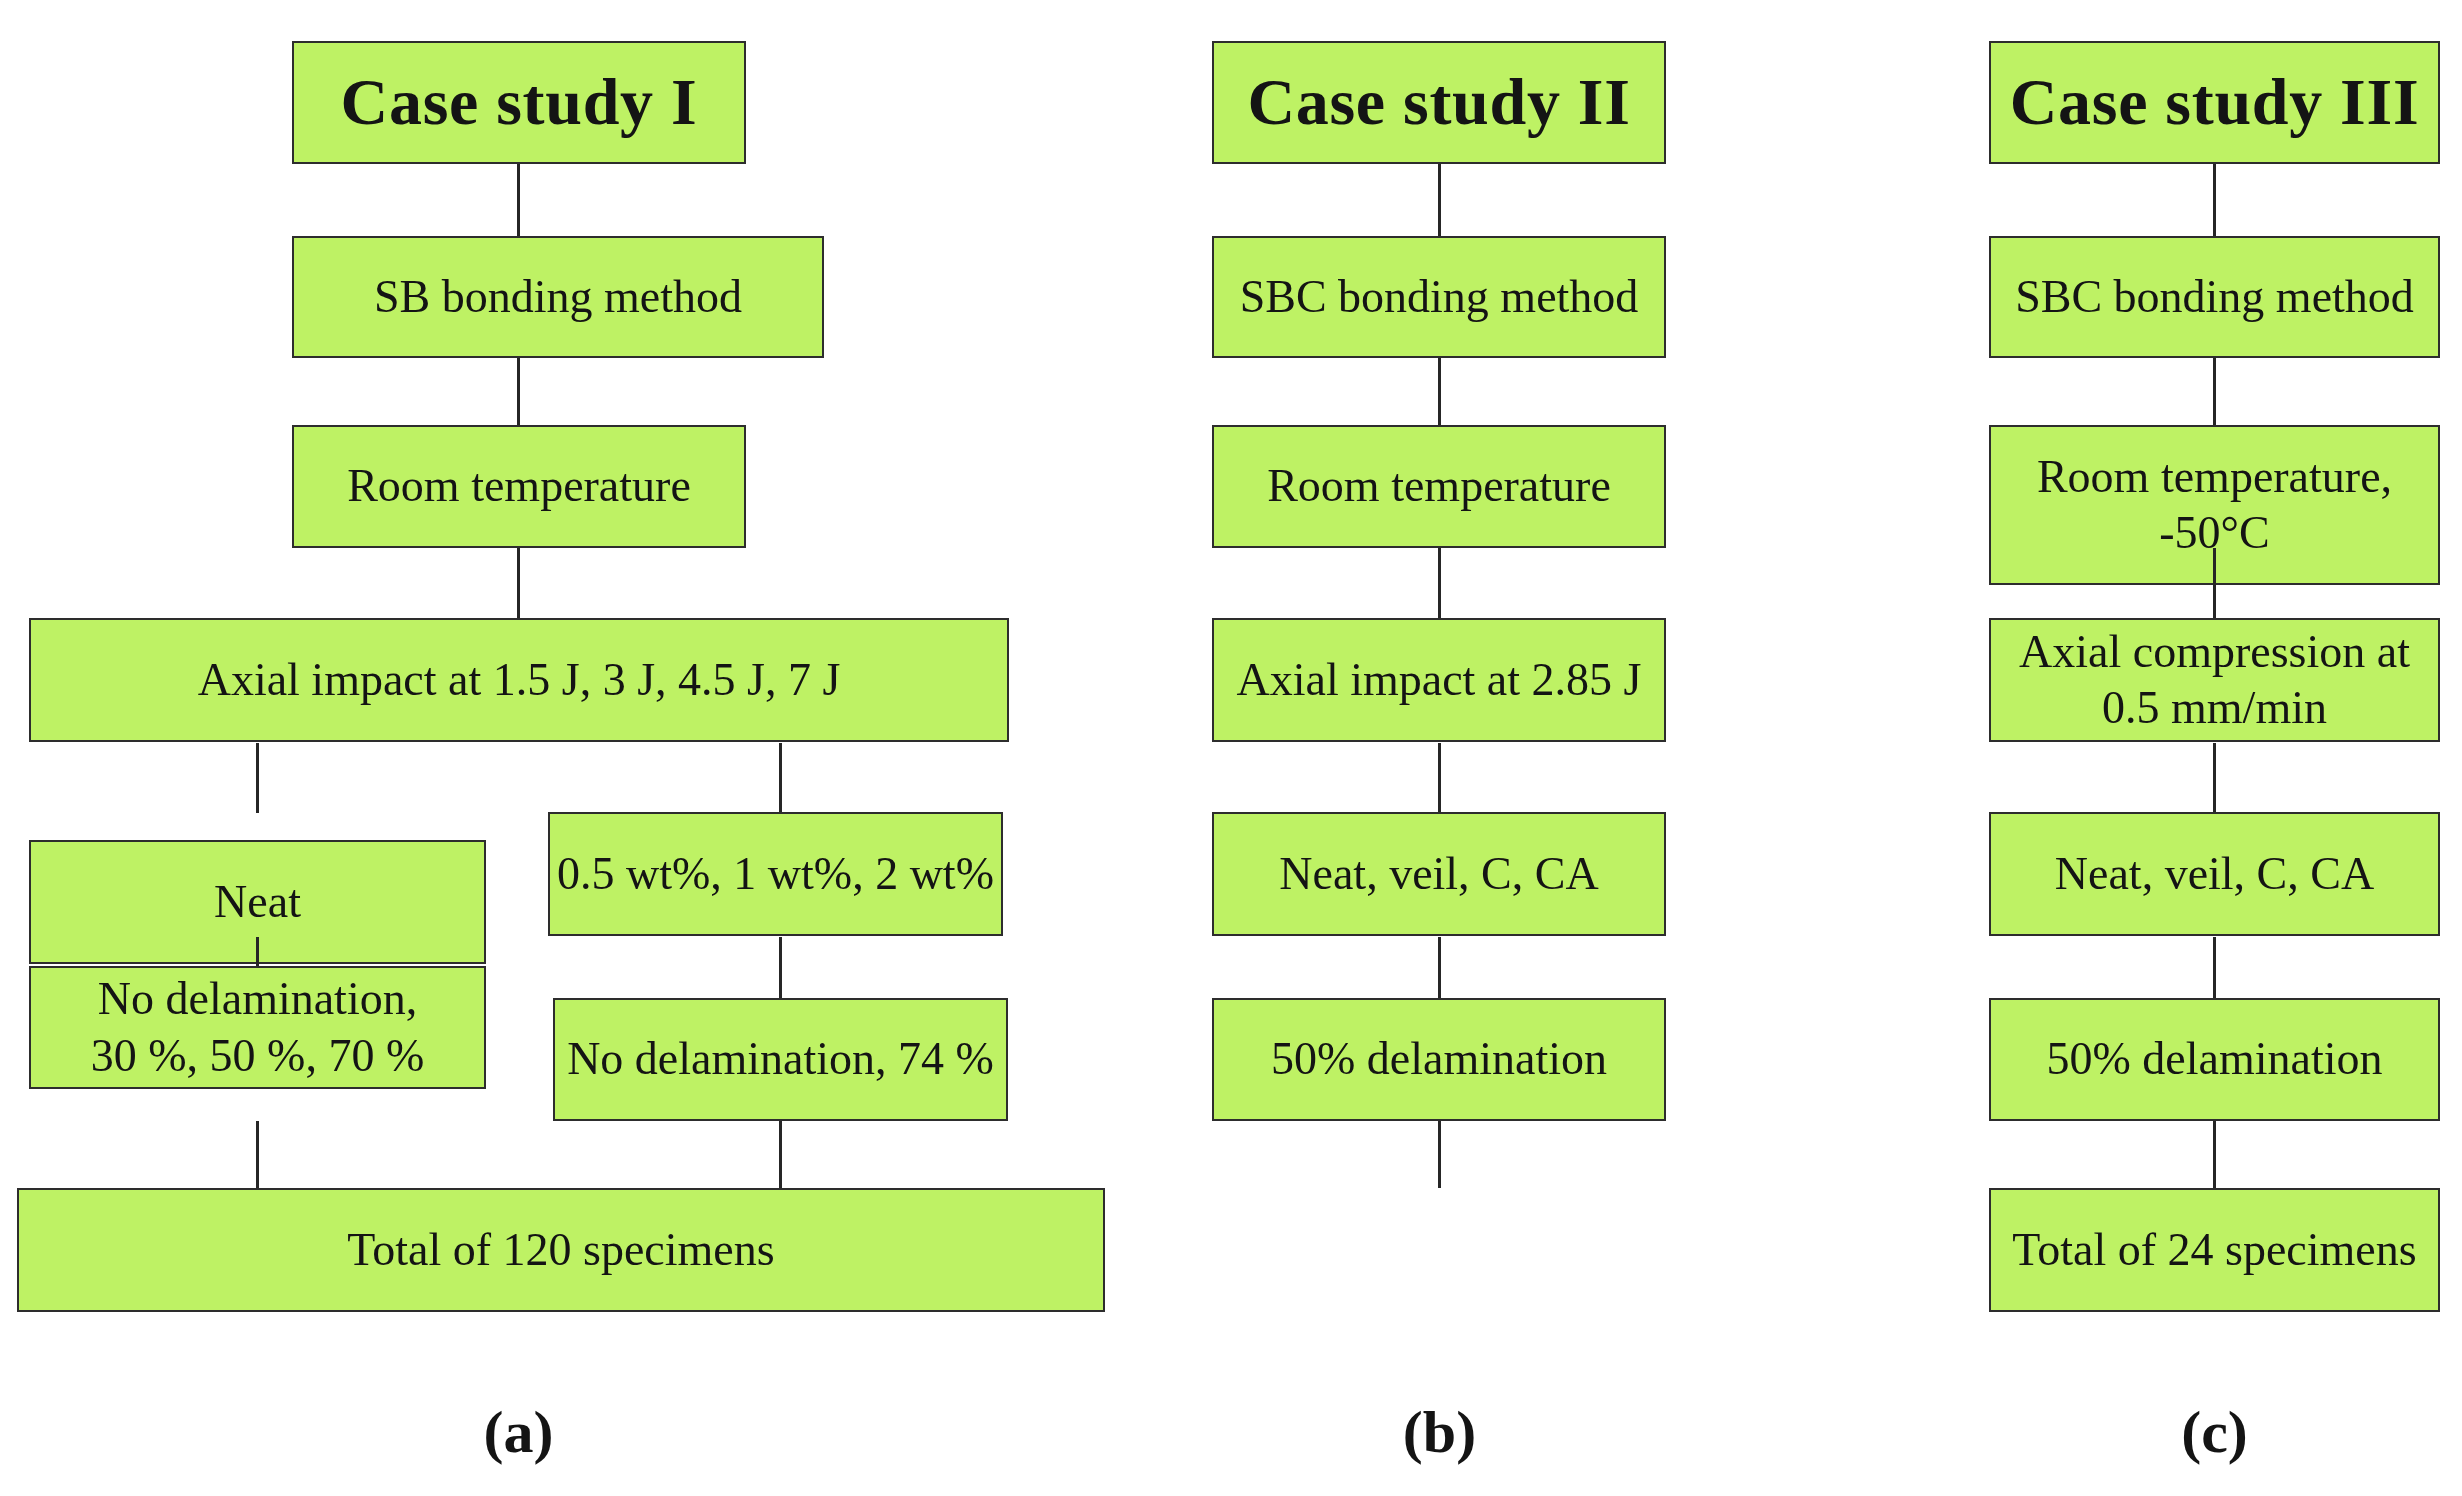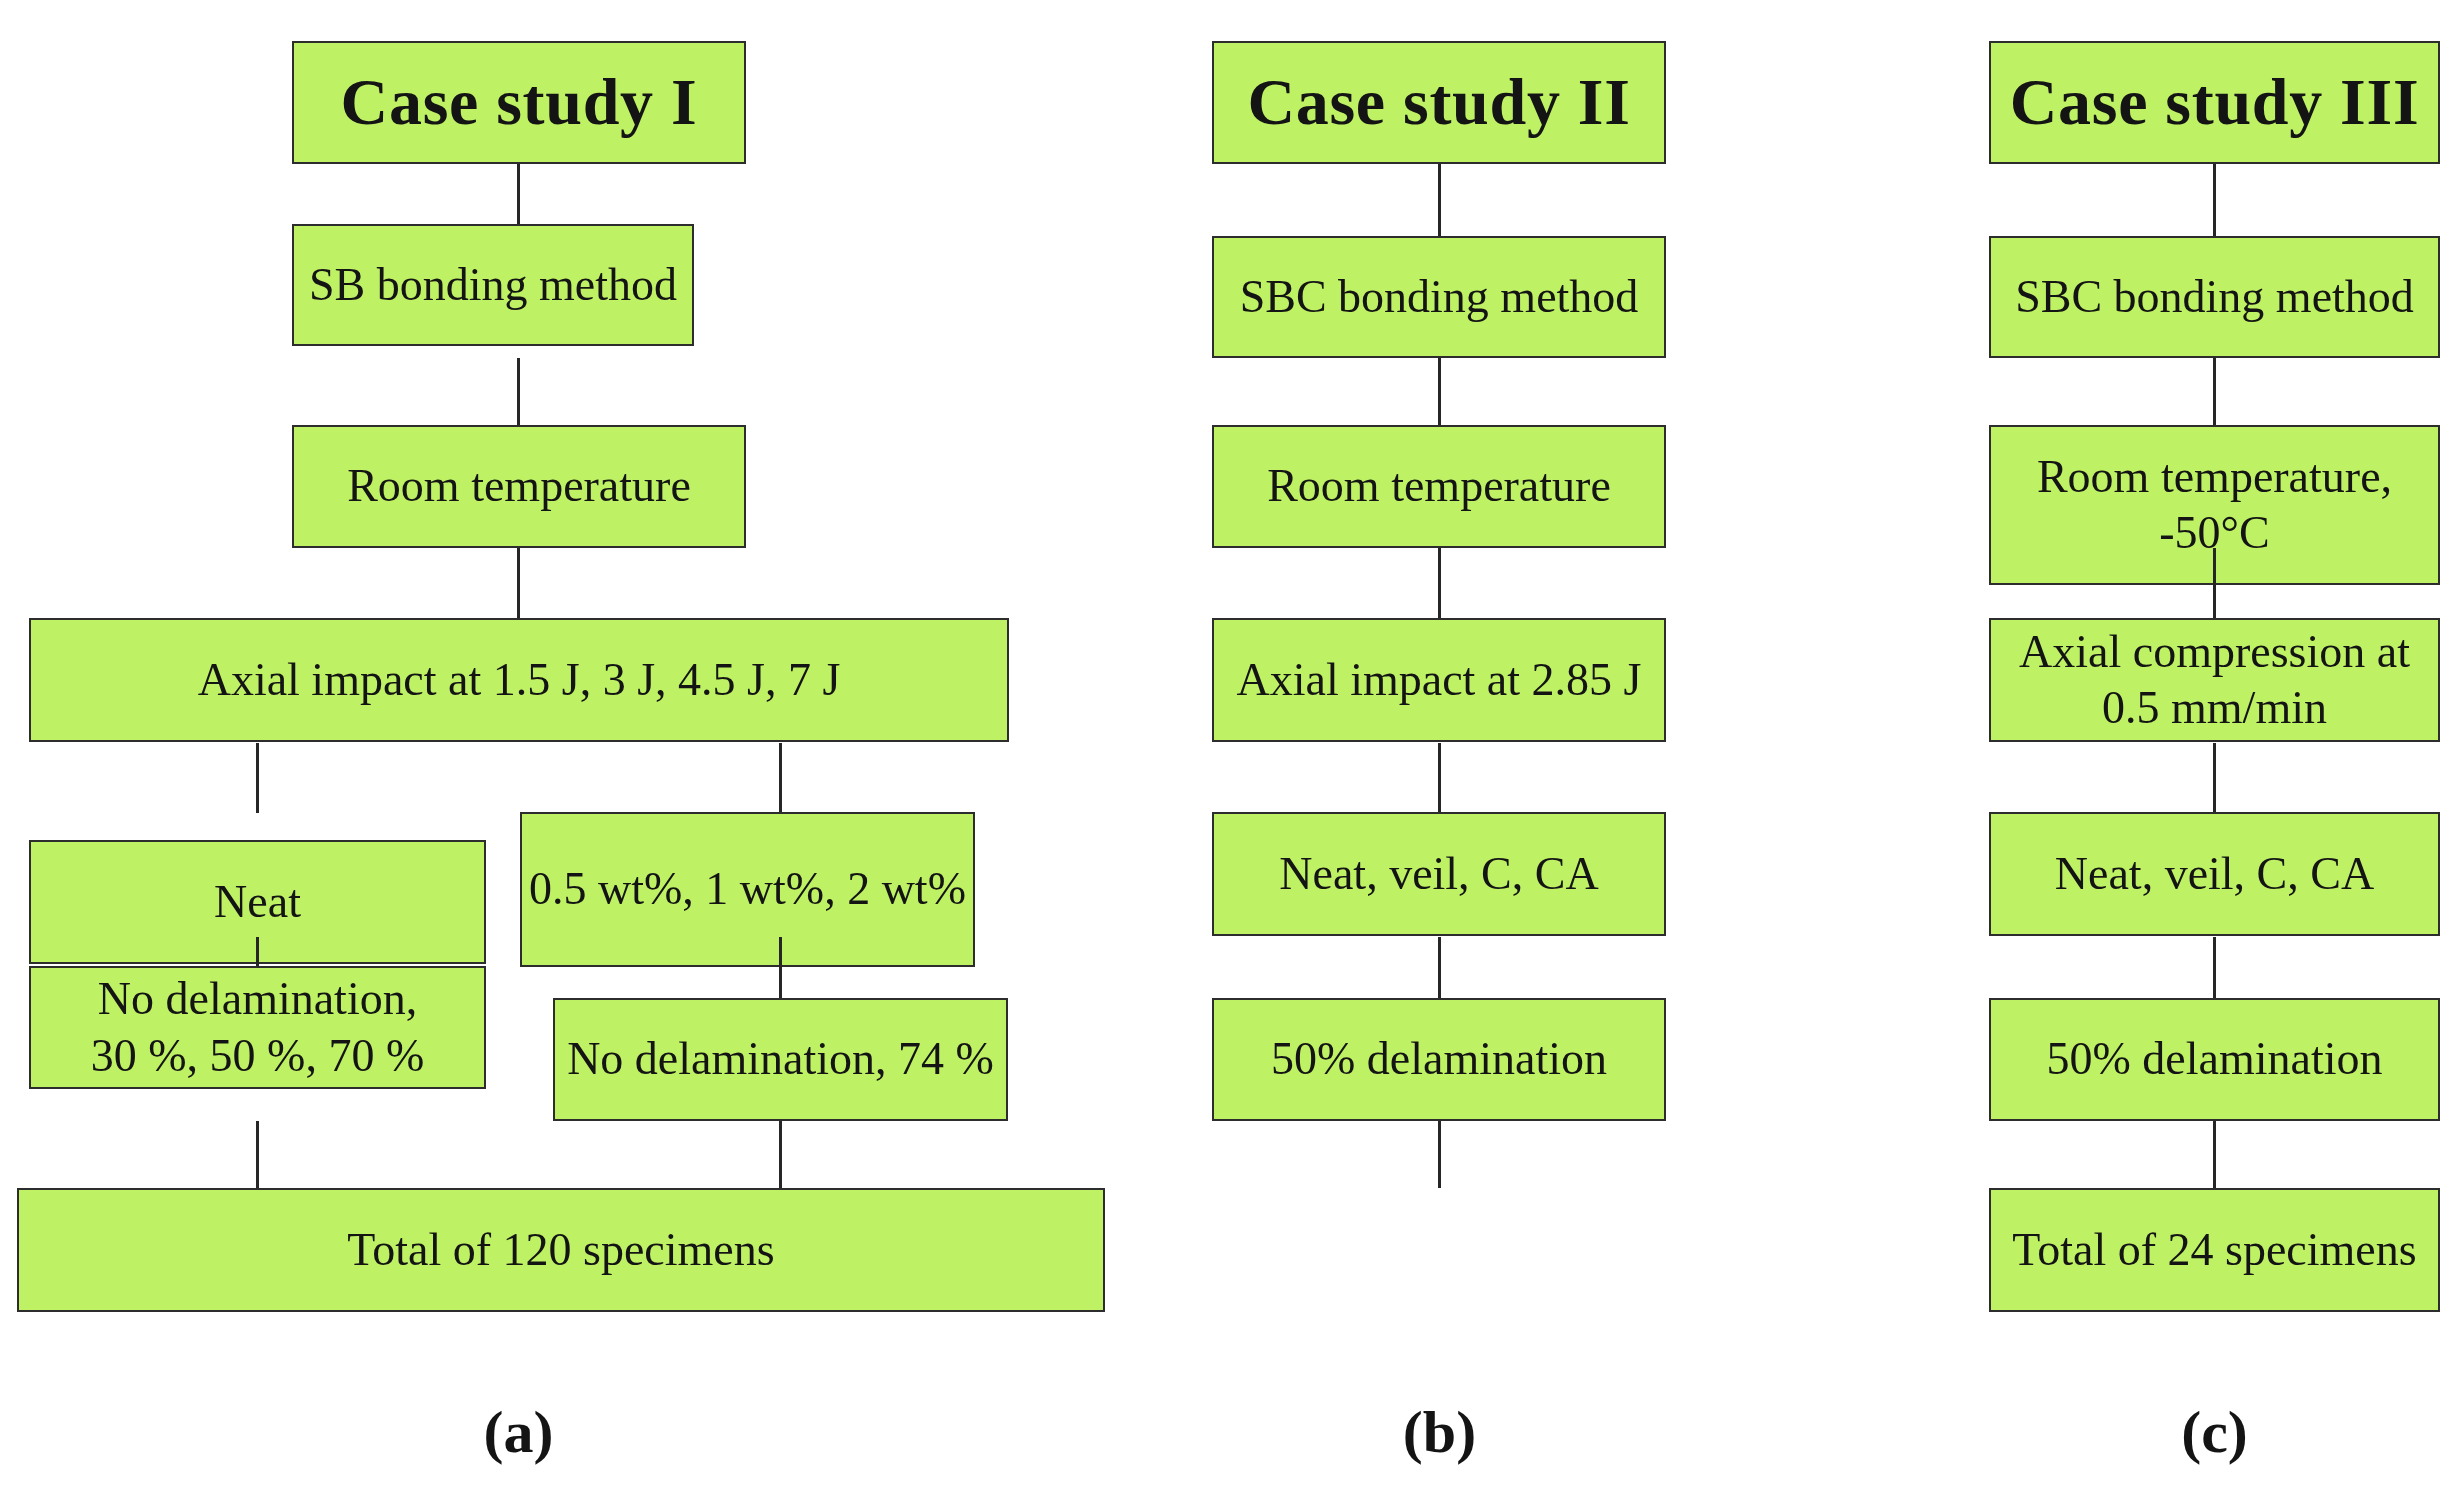--- a/index.html
+++ b/index.html
@@ -52,21 +52,21 @@
 <body>
 
 <div id="figure">
 
   <div class="box title-box" style="left:292px; top:41px;  width:454px; height:123px;">
     <div class="line">Case study I</div>
   </div>
 
   <div class="connector" style="left:517px; top:164px; height:72px;"></div>
 
-  <div class="box" style="left:292px; top:224px; width:402px; height:122px;">
+  <div class="box" style="left:292px; top:236px; width:532px; height:122px;">
     <div class="line">SB bonding method</div>
   </div>
 
   <div class="connector" style="left:517px; top:358px; height:67px;"></div>
 
   <div class="box" style="left:292px; top:425px; width:454px; height:123px;">
     <div class="line">Room temperature</div>
   </div>
 
   <div class="connector" style="left:517px; top:548px; height:70px;"></div>
@@ -75,21 +75,21 @@
     <div class="line">Axial impact at 1.5 J, 3 J, 4.5 J, 7 J</div>
   </div>
 
   <div class="connector" style="left:256px;  top:743px; height:70px;"></div>
   <div class="connector" style="left:779px; top:743px; height:70px;"></div>
 
   <div class="box" style="left:29px; top:812px; width:457px; height:124px;margin-top:28px;">
     <div class="line">Neat</div>
   </div>
 
-  <div class="box" style="left:520px; top:812px; width:455px; height:155px;">
+  <div class="box" style="left:548px; top:812px; width:455px; height:124px;">
     <div class="line">0.5 wt%, 1 wt%, 2 wt%</div>
   </div>
 
   <div class="connector" style="left:256px;  top:937px; height:61px;"></div>
   <div class="connector" style="left:779px; top:937px; height:61px;"></div>
 
   <div class="box" style="left:29px; top:966px; width:457px; height:123px;justify-content:center;">
     <div class="line">No delamination,</div>
     <div class="line">30 %, 50 %, 70 %</div>
   </div>

